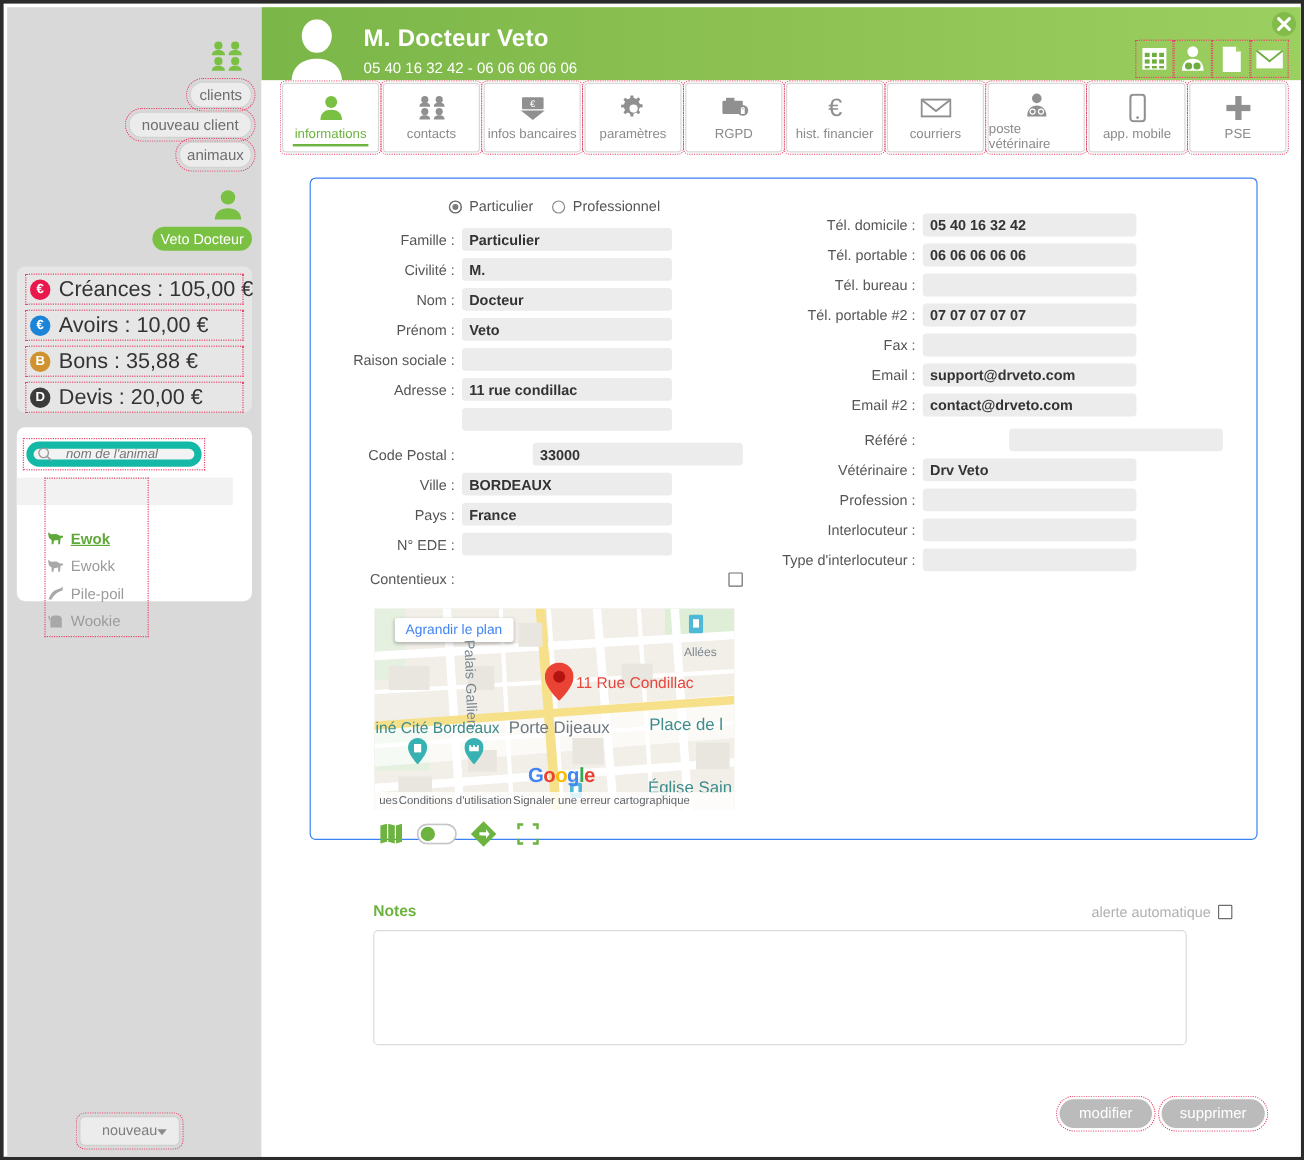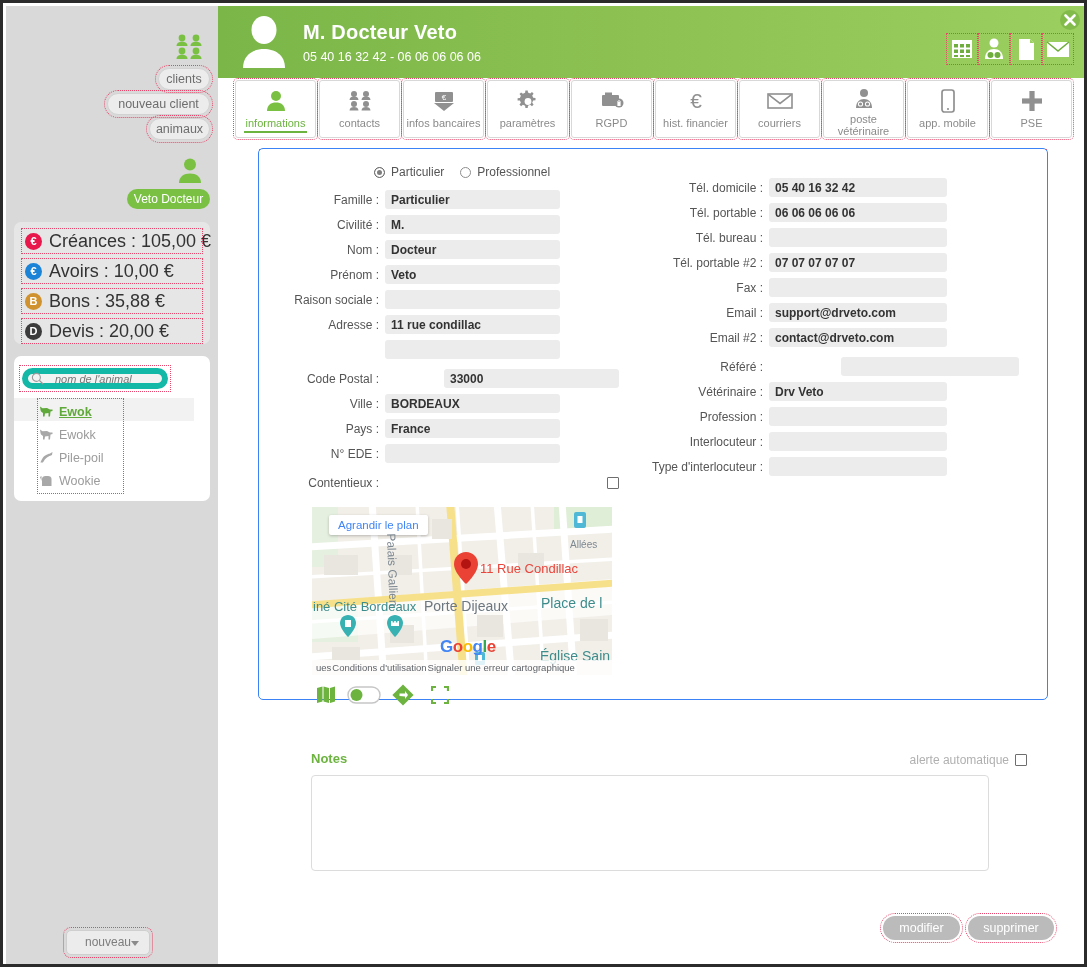--- a/index.html
+++ b/index.html
@@ -127,21 +127,21 @@
     font-size: 12.5px;
     color: #9b9b9b;
     cursor: pointer;
   }
   .animal-item .an-icon {
     width: 15px; height: 14px;
     margin-right: 5px;
     flex: 0 0 auto;
     display: block;
   }
-  .animal-item.selected { color: #5fa83a; }
+  .animal-item.selected { color: #5fa83a; margin-top: 37px; }
   .animal-item.selected .an-label { text-decoration: underline; font-weight: bold; }
   .animal-row-bg {
     position: absolute; left: 0; top: 42px;
     width: 180px; height: 23px;
     background: #f2f2f2;
   }
 
   #btn-nouveau {
     position: absolute; left: 60px; top: 924px;
     width: 84px; height: 25px;
@@ -165,21 +165,21 @@
   }
 
   
   #main {
     position: absolute; left: 215px; top: 3px;
     width: 869px; height: 961px;
     background: #fff;
   }
   #header {
     position: relative;
-    height: 72px;
+    height: 61px;
     background: linear-gradient(to right, #7ab648 0%, #8cc152 45%, #9bcf5f 100%);
     color: #fff;
   }
   #avatar {
     position: absolute; left: 22px; top: 10px;
     width: 48px; height: 52px;
   }
   #hdr-title {
     position: absolute; left: 85px; top: 15px;
     font-size: 20px;
@@ -232,21 +232,21 @@
     outline-offset: 1px;
     cursor: pointer;
   }
   .tab .t-icon {
     height: 28px;
     display: flex; align-items: center; justify-content: center;
   }
   .tab .t-label {
     font-size: 11px;
     color: #8a8a8a;
-    text-align: center;
+    text-align: left;
     margin-top: 2px;
     line-height: 12px;
   }
   .tab.active .t-label { color: #6cb33f; }
   .tab.active::after {
     content: "";
     position: absolute; left: 8px; right: 8px; bottom: 4px;
     height: 2px;
     background: #6cb33f;
   }

